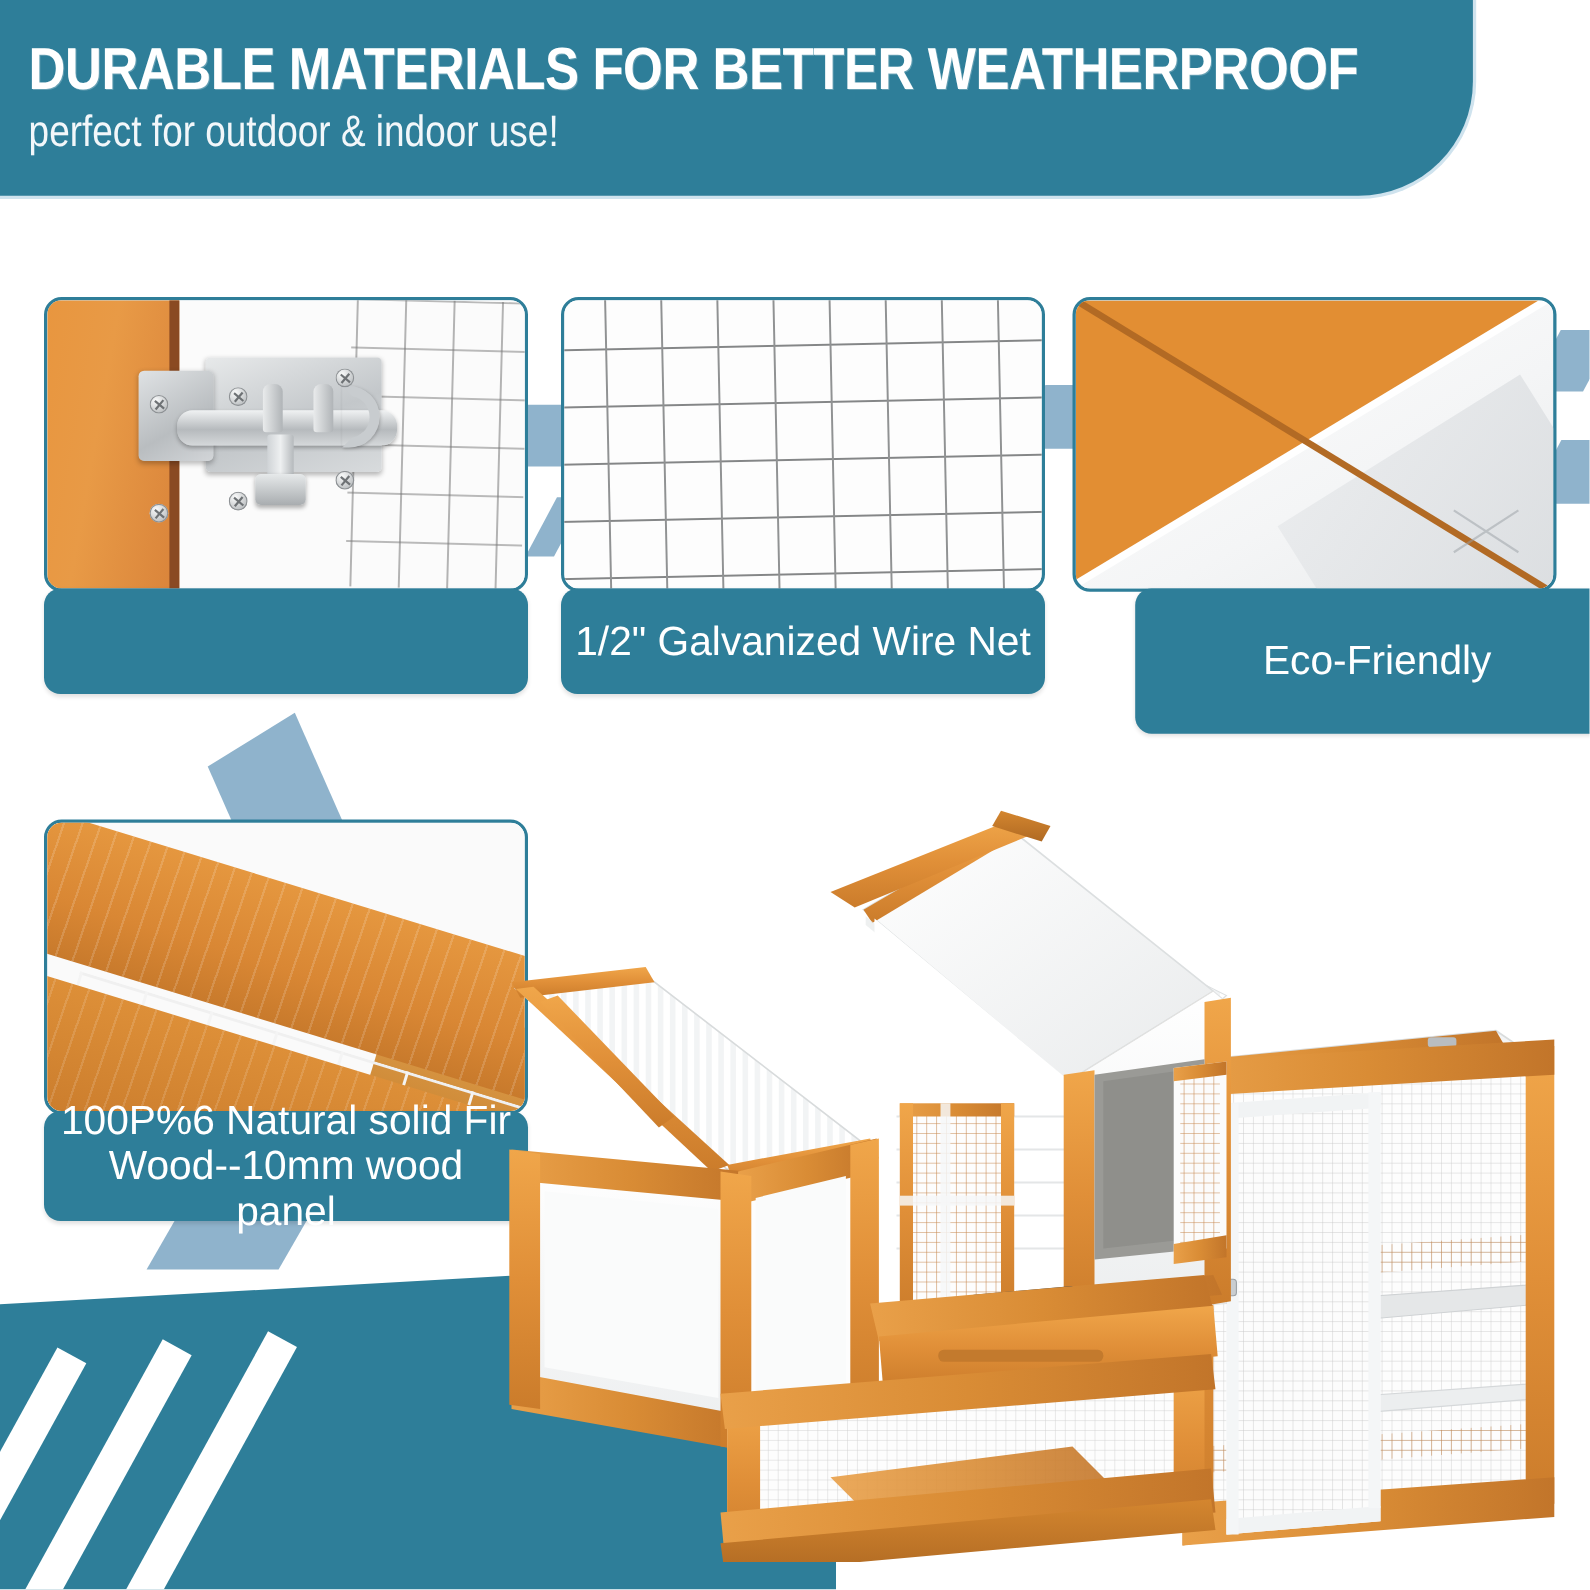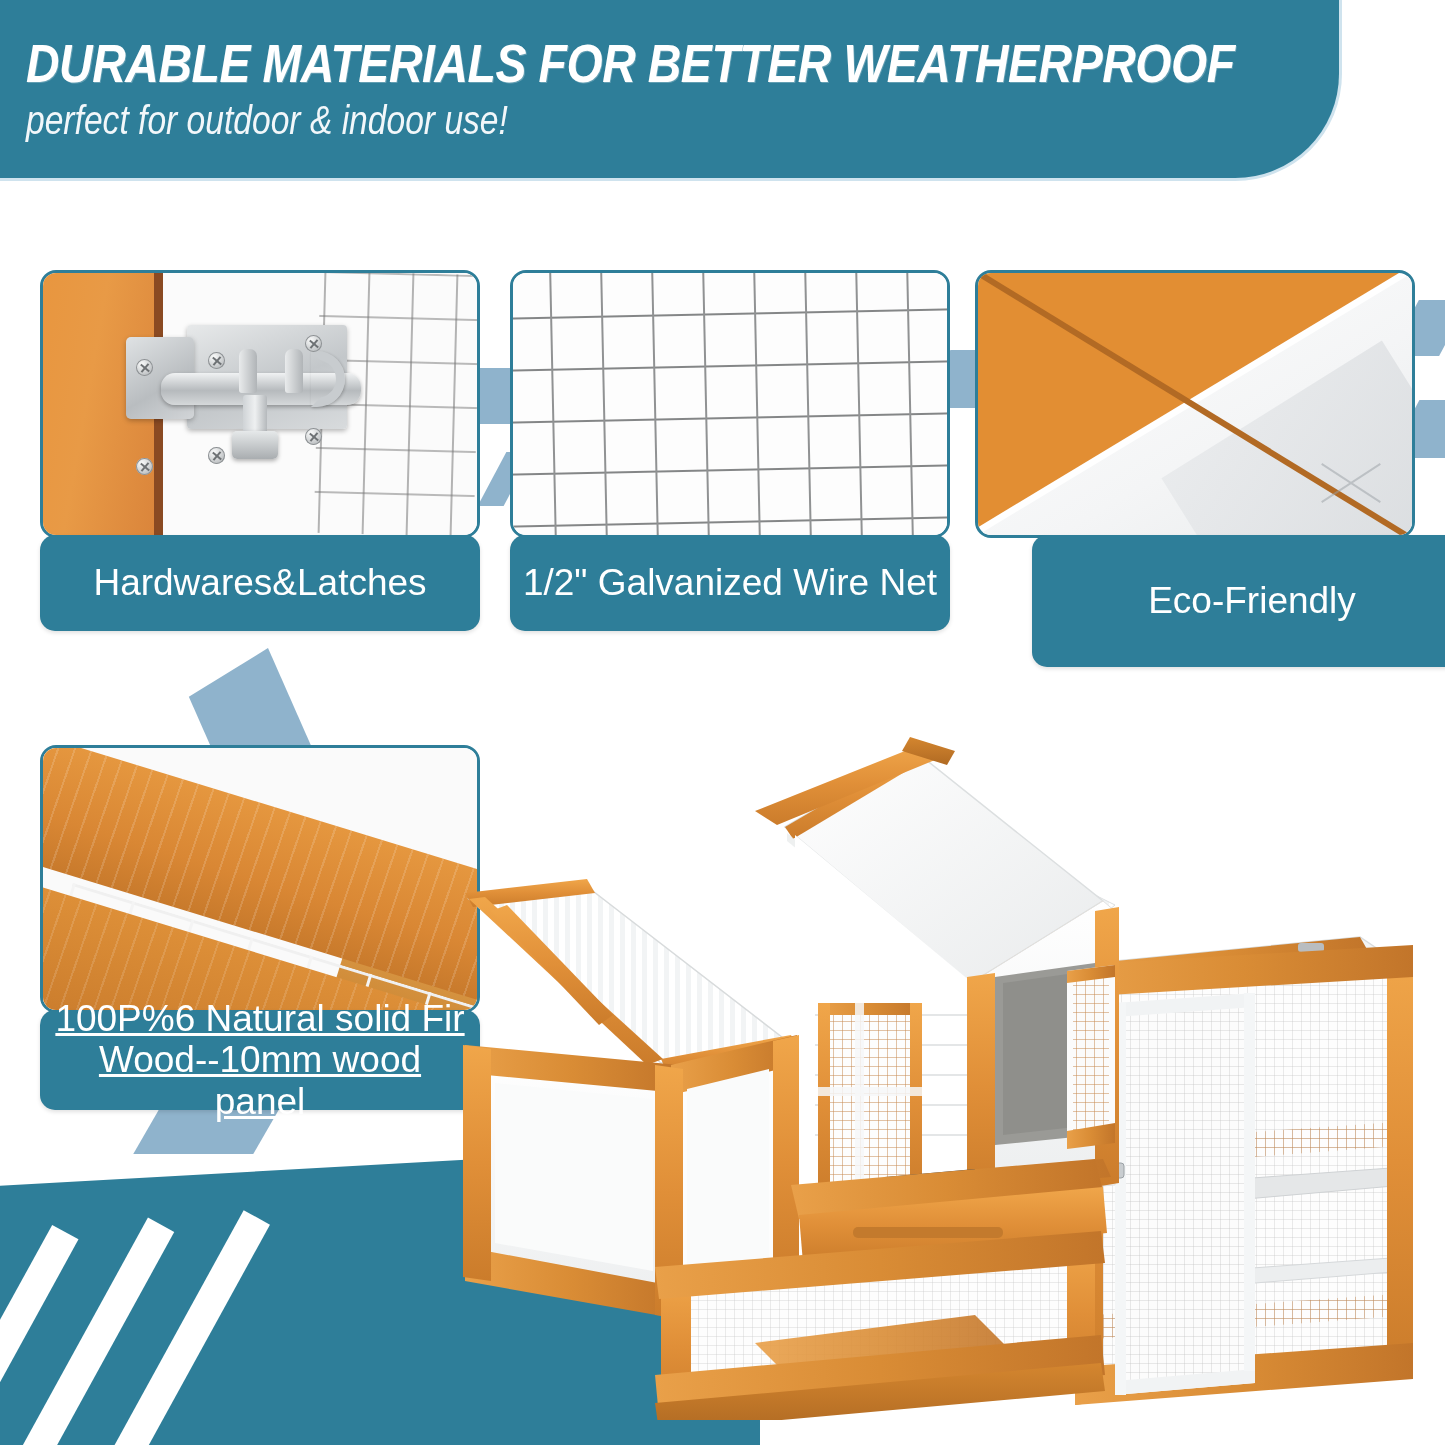--- a/index.html
+++ b/index.html
@@ -11,21 +11,20 @@
     overflow:hidden;
   }
 
   
   .header{
     position:absolute; left:0; top:0; width:1339px; height:178px;
     background:#2e7e99;
     border-bottom-right-radius:104px;
     box-shadow: 0 0 0 3px #cfe3ee;
     z-index:5;
-    font-style:italic;
   }
   .header-title{
     position:absolute; left:26px; top:32px;
     color:#ffffff;
     font-size:54px;
     font-weight:bold;
     letter-spacing:-0.5px;
     transform: scaleX(0.86);
     transform-origin: left center;
     white-space:nowrap;
@@ -296,21 +295,21 @@
     justify-content:center;
     text-align:center;
     line-height:1.12;
     z-index:6;
     box-shadow:0 2px 4px rgba(0,0,0,.12);
     padding:4px 10px;
   }
   .c1{ left:40px;  top:535px; width:440px; height:96px; font-size:37px; }
   .c2{ left:510px; top:535px; width:440px; height:96px; font-size:37px; }
   .c3{ left:1032px; top:535px; width:440px; height:132px; font-size:37px; }
-  .c4{ left:40px;  top:1010px; width:440px; height:100px; font-size:37px;text-decoration:underline; }
+  .c4{ left:40px;  top:1010px; width:440px; height:100px; font-size:37px; }
 
   
   .coop{
     position:absolute; left:455px; top:715px; width:960px; height:705px;
     z-index:7;
   }
 </style>
 </head>
 <body>
 
@@ -371,21 +370,20 @@
 <div class="panel p4">
   <div class="p4-bg"></div>
   <div class="p4-strip"></div>
   <div class="p4-mesh"></div>
   <div class="p4-beam"></div>
   <div class="p4-beam2"></div>
 </div>
 
 <div class="cap c1">
   <div>
-    <div>Hardwares&amp;Latches</div>
   </div>
 </div>
 
 <div class="cap c2">
   <div>
     <div>1/2" Galvanized Wire Net</div>
   </div>
 </div>
 
 <div class="cap c3">

